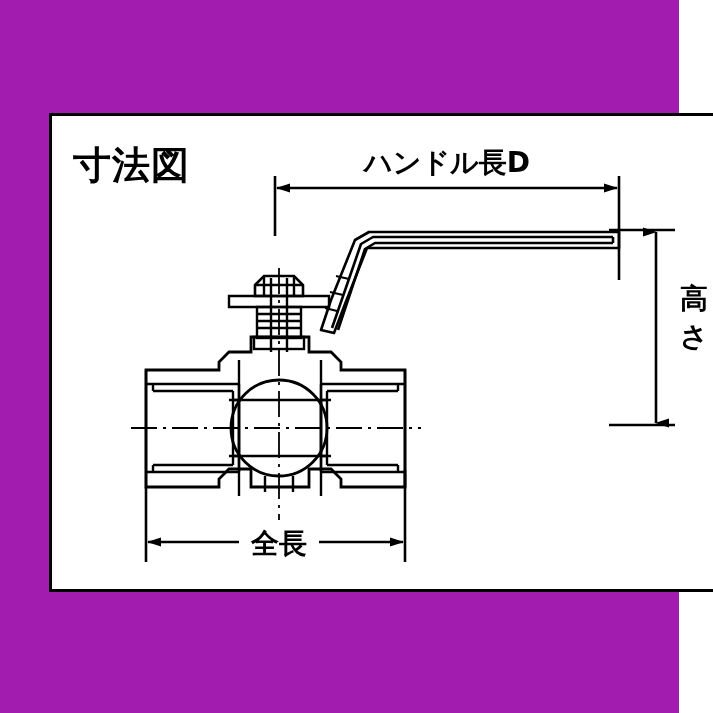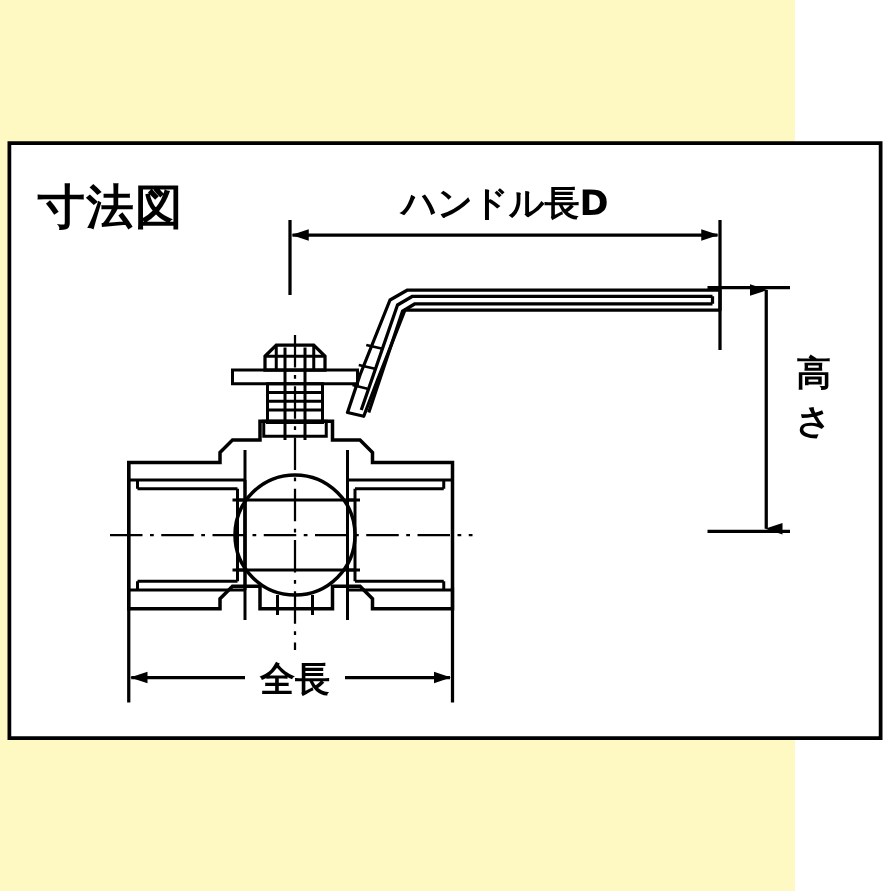--- a/index.html
+++ b/index.html
@@ -10,21 +10,22 @@
   body {
     width: 713px;
     height: 713px;
     font-family: "DejaVu Sans", "Liberation Sans", sans-serif;
     overflow: hidden;
   }
   #canvas {
     position: relative;
     width: 636px;
     height: 713px;
-    background: #fef9c3;
+    background: #a21caf;
+    padding-left: 43px;
   }
   svg#drawing {
     display: block;
     width: 713px;
     height: 713px;
   }
   .lbl {
     font-family: "DejaVu Sans", "Liberation Sans", sans-serif;
     fill: #000000;
     font-weight: 700;

